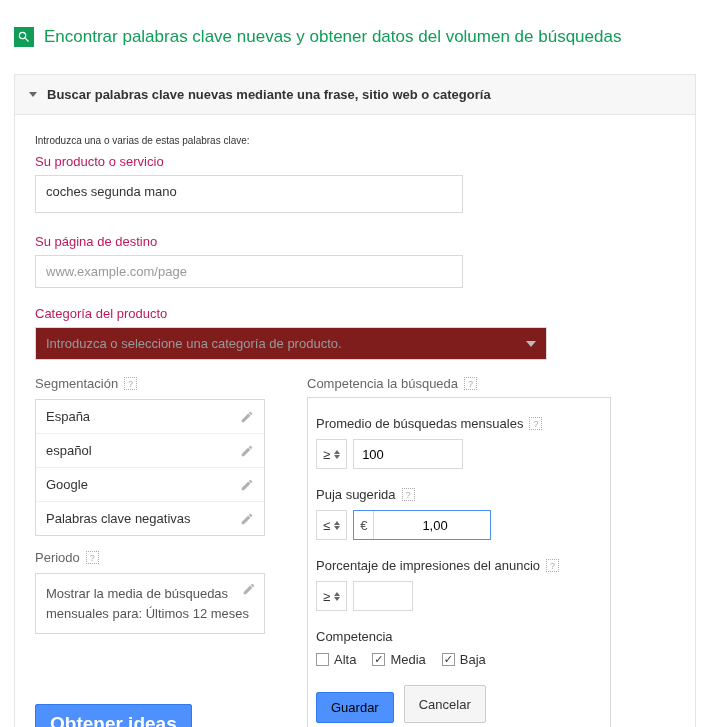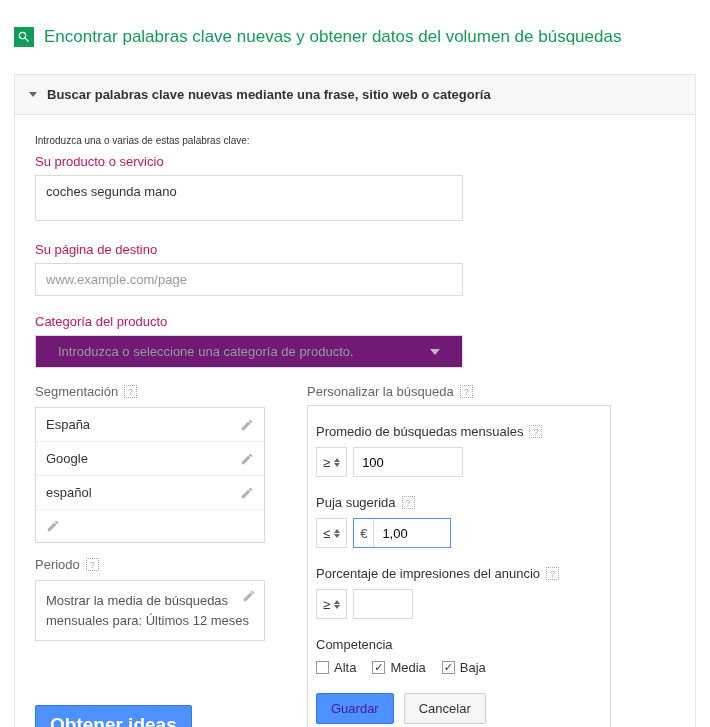--- a/index.html
+++ b/index.html
@@ -9,23 +9,23 @@
 .header-icon svg { width: 14px; height: 14px; fill: #fff; }
 .header-title { color: #0f9d58; font-size: 17px; font-weight: normal; }
 .accordion { margin: 0 14px 14px 14px; border: 1px solid #e5e5e5; background: #f7f7f7; }
 .accordion-header { padding: 12px 14px; display: flex; align-items: center; cursor: pointer; background: #f7f7f7; }
 .caret { width: 0; height: 0; border-left: 4px solid transparent; border-right: 4px solid transparent; border-top: 5px solid #666; margin-right: 10px; }
 .accordion-title { font-weight: bold; font-size: 13px; color: #333; }
 .accordion-body { padding: 20px 20px 20px 20px; background: #fff; border-top: 1px solid #e5e5e5; position: relative; min-height: 590px; }
 .intro { font-weight: normal; font-size: 10px; margin-bottom: 8px; }
 .field-label { color: #be185d; font-size: 13px; margin-bottom: 6px; margin-top: 4px; }
 .text-input, .text-area { width: 428px; border: 1px solid #d9d9d9; padding: 8px 10px; font-size: 13px; color: #333; font-family: inherit; }
-.text-area { height: 46px; resize: none; }
+.text-area { height: 38px; resize: none; }
 .text-input::placeholder, .select-placeholder { color: #999; }
-.select-box { width: 428px; border: 1px solid #d9d9d9; padding: 8px 22px; font-size: 13px; display: flex; justify-content: space-between; align-items: center; cursor: pointer; background: #701a75; margin-bottom: 16px; }
+.select-box { width: 512px; border: 1px solid #d9d9d9; padding: 8px 10px; font-size: 13px; display: flex; justify-content: space-between; align-items: center; cursor: pointer; background: #7f1d1d; margin-bottom: 16px; }
 .select-caret { width: 0; height: 0; border-left: 5px solid transparent; border-right: 5px solid transparent; border-top: 6px solid #bbb; }
 .gap { height: 14px; }
 .cols { display: flex; gap: 42px; }
 .left-col { width: 230px; }
 .section-label { color: #666; font-size: 13px; margin-bottom: 8px; display: flex; align-items: center; gap: 6px; }
 .help { width: 13px; height: 13px; border: 1px dotted #aaa; display: inline-flex; align-items: center; justify-content: center; font-size: 9px; color: #aaa; cursor: pointer; }
 .seg-box { border: 1px solid #d9d9d9; background: #fff; }
 .seg-item { padding: 9px 10px; display: flex; justify-content: space-between; align-items: center; border-bottom: 1px solid #eee; cursor: pointer; }
 .seg-item:last-child { border-bottom: none; }
 .pencil { width: 14px; height: 14px; opacity: 0.5; }
@@ -35,28 +35,28 @@
 .cust-row { margin-bottom: 18px; }
 .cust-label { font-size: 13px; color: #333; margin-bottom: 8px; display: flex; align-items: center; gap: 6px; }
 .op-input-row { display: flex; align-items: center; gap: 6px; }
 .op-select { border: 1px solid #d9d9d9; background: #fff; padding: 5px 6px; display: flex; align-items: center; gap: 4px; cursor: pointer; font-size: 13px; height: 30px; }
 .spinner { display: flex; flex-direction: column; gap: 1px; }
 .spin-up { width: 0; height: 0; border-left: 3px solid transparent; border-right: 3px solid transparent; border-bottom: 4px solid #666; }
 .spin-down { width: 0; height: 0; border-left: 3px solid transparent; border-right: 3px solid transparent; border-top: 4px solid #666; }
 .num-input { border: 1px solid #d9d9d9; padding: 6px 8px; font-size: 13px; width: 110px; height: 30px; font-family: inherit; }
 .currency-input { display: flex; align-items: center; border: 1px solid #4d90fe; height: 30px; }
 .currency-sym { padding: 0 6px; color: #555; border-right: 1px solid #d9d9d9; height: 100%; display: flex; align-items: center; }
-.currency-input input { border: none; outline: none; padding: 6px 8px; font-size: 13px; width: 76px; font-family: inherit; }
+.currency-input input { border: none; outline: none; padding: 6px 8px; font-size: 13px; width: 76px; font-family: inherit; margin-left: 40px; }
 .comp-row { display: flex; gap: 16px; }
 .checkbox { display: flex; align-items: center; gap: 5px; cursor: pointer; font-size: 13px; }
 .cb-box { width: 13px; height: 13px; border: 1px solid #999; display: flex; align-items: center; justify-content: center; background: #fff; }
 .cb-box.checked::after { content: "✓"; font-size: 11px; color: #333; line-height: 1; }
 .btn-row { display: flex; gap: 10px; margin-top: 18px; }
 .btn { padding: 7px 14px; font-size: 13px; border: 1px solid; cursor: pointer; font-family: inherit; border-radius: 2px; }
-.btn-primary { background: #4d90fe; color: #4c1d95; border-color: #3079ed; }
+.btn-primary { background: #4d90fe; color: #000000; border-color: #3079ed; margin-top: 7px; }
 .btn-default { background: #f5f5f5; color: #333; border-color: #ccc; }
 .btn-ideas { position: absolute; bottom: 18px; left: 20px; background: #4d90fe; color: #fff; border: 1px solid #3079ed; padding: 8px 14px; font-size: 19px; cursor: pointer; font-family: inherit; border-radius: 2px; font-weight: bold; }
 </style>
 </head>
 <body>
 
 <div class="header">
   <div class="header-icon">
     <svg viewBox="0 0 24 24">
         <path d="M15.5 14h-.79l-.28-.27A6.471 6.471 0 0016 9.5 6.5 6.5 0 109.5 16c1.61 0 3.09-.59 4.23-1.57l.27.28v.79l5 4.99L20.49 19l-4.99-5zm-6 0C7.01 14 5 11.99 5 9.5S7.01 5 9.5 5 14 7.01 14 9.5 11.99 14 9.5 14z"></path>
@@ -94,32 +94,33 @@
           <span class="help">?</span>
         </div>
         <div class="seg-box">
           <div class="seg-item">
             <span>España</span>
             <svg class="pencil" viewBox="0 0 24 24">
                 <path fill="#666" d="M3 17.25V21h3.75L17.81 9.94l-3.75-3.75L3 17.25zM20.71 7.04a1 1 0 000-1.41l-2.34-2.34a1 1 0 00-1.41 0l-1.83 1.83 3.75 3.75 1.83-1.83z"></path>
               </svg>
           </div>
           <div class="seg-item">
+            <span>español</span>
+            <svg class="pencil" viewBox="0 0 24 24">
+                <path fill="#666" d="M3 17.25V21h3.75L17.81 9.94l-3.75-3.75L3 17.25zM20.71 7.04a1 1 0 000-1.41l-2.34-2.34a1 1 0 00-1.41 0l-1.83 1.83 3.75 3.75 1.83-1.83z"></path>
+              </svg>
+          </div>
+          <div class="seg-item">
             <span>Google</span>
             <svg class="pencil" viewBox="0 0 24 24">
                 <path fill="#666" d="M3 17.25V21h3.75L17.81 9.94l-3.75-3.75L3 17.25zM20.71 7.04a1 1 0 000-1.41l-2.34-2.34a1 1 0 00-1.41 0l-1.83 1.83 3.75 3.75 1.83-1.83z"></path>
               </svg>
           </div>
           <div class="seg-item">
-            <span>español</span>
-            <svg class="pencil" viewBox="0 0 24 24">
-                <path fill="#666" d="M3 17.25V21h3.75L17.81 9.94l-3.75-3.75L3 17.25zM20.71 7.04a1 1 0 000-1.41l-2.34-2.34a1 1 0 00-1.41 0l-1.83 1.83 3.75 3.75 1.83-1.83z"></path>
-              </svg>
-          </div>
-          <div class="seg-item">
+            <span>Palabras clave negativas</span>
             <svg class="pencil" viewBox="0 0 24 24">
                 <path fill="#666" d="M3 17.25V21h3.75L17.81 9.94l-3.75-3.75L3 17.25zM20.71 7.04a1 1 0 000-1.41l-2.34-2.34a1 1 0 00-1.41 0l-1.83 1.83 3.75 3.75 1.83-1.83z"></path>
               </svg>
           </div>
         </div>
 
         <div class="gap"></div>
         <div class="section-label">
           <span>Periodo</span>
           <span class="help">?</span>
@@ -129,21 +130,21 @@
           <span class="pencil-wrap">
             <svg class="pencil" viewBox="0 0 24 24">
                 <path fill="#666" d="M3 17.25V21h3.75L17.81 9.94l-3.75-3.75L3 17.25zM20.71 7.04a1 1 0 000-1.41l-2.34-2.34a1 1 0 00-1.41 0l-1.83 1.83 3.75 3.75 1.83-1.83z"></path>
               </svg>
           </span>
         </div>
       </div>
 
       <div>
         <div class="section-label">
-          <span>Personalizar la búsqueda</span>
+          <span>Competencia la búsqueda</span>
           <span class="help">?</span>
         </div>
         <div class="customize-panel">
 
           <div class="cust-row">
             <div class="cust-label">
               <span>Promedio de búsquedas mensuales</span>
               <span class="help">?</span>
             </div>
             <div class="op-input-row">

